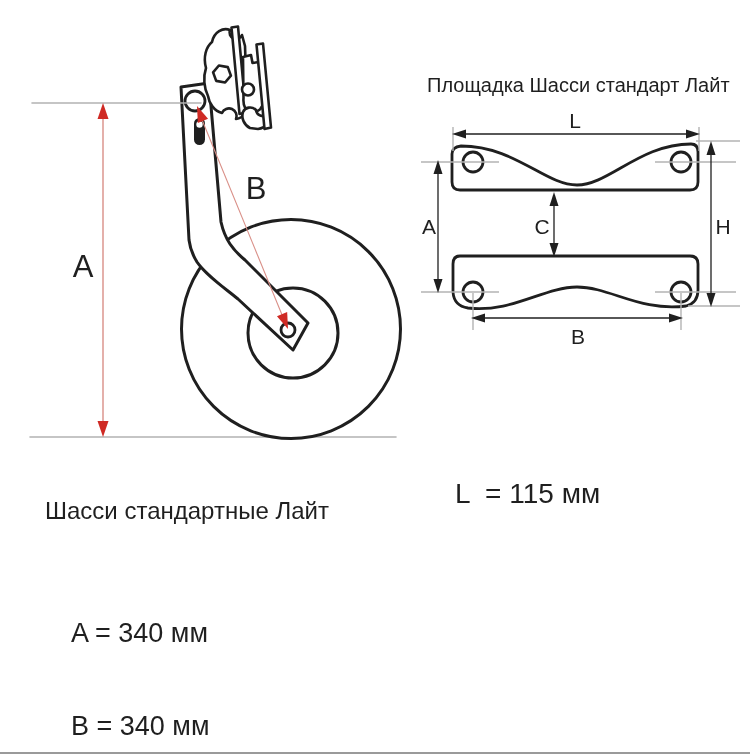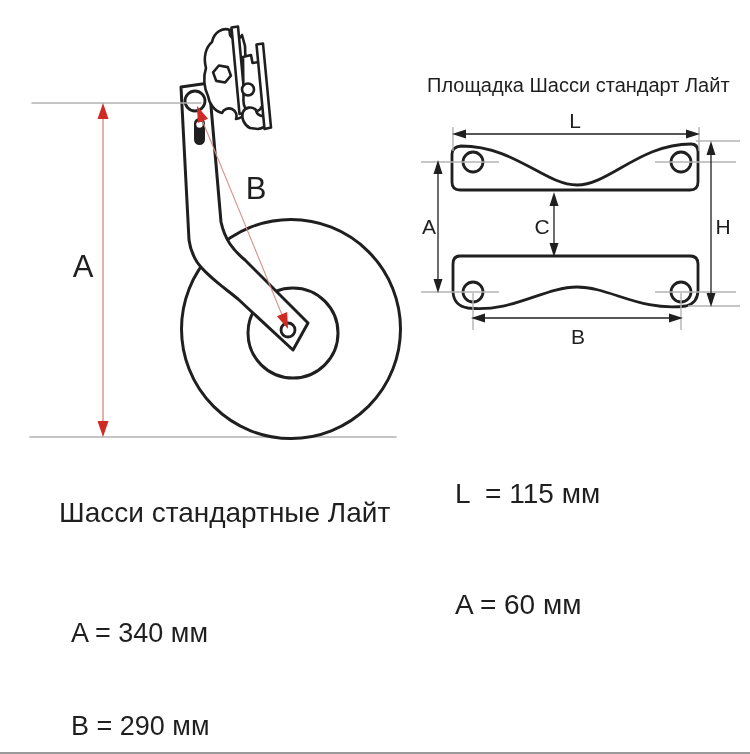--- a/index.html
+++ b/index.html
@@ -4,21 +4,21 @@
 <style>
   html,body{margin:0;padding:0;background:#fff;}
   #page{
     position:relative;width:750px;height:754px;background:#ffffff;
     font-family:"Liberation Sans","DejaVu Sans",sans-serif;color:#1f1f1f;
     overflow:hidden;border-bottom:2px solid #9a9a9a;box-sizing:border-box;
   }
   #art{position:absolute;left:0;top:0;}
   .t{position:absolute;white-space:pre;color:#1f1f1f;}
   .title-right{left:427px;top:74px;font-size:20px;}
-  .title-left{left:59px;top:497px;font-size:28px;}
+  .title-left{left:45px;top:497px;font-size:24px;}
   .specs-left{left:71px;top:556px;font-size:27px;line-height:31px;}
   .specs-right{left:455px;top:401px;font-size:28px;line-height:37px;}
   .specs-left div,.specs-right div{white-space:pre;}
   svg text{font-family:"Liberation Sans","DejaVu Sans",sans-serif;fill:#1f1f1f;}
   .dimletter-big{font-size:31px;}
   .dimletter{font-size:21px;}
 </style>
 </head>
 <body>
 
@@ -158,24 +158,23 @@
       </g>
     </g>
   </svg>
 
   <div class="t title-right">Площадка Шасси стандарт Лайт</div>
 
   <div class="t title-left">Шасси стандартные Лайт</div>
 
   <div class="t specs-left">
     <div>A = 340 мм</div>
-    <div>B = 290 мм</div>
+    <div>B = 340 мм</div>
   </div>
 
   <div class="t specs-right">
     <div>L  = 115 мм</div>
-    <div>A = 60 мм</div>
     
     
     
   </div>
 
 </div>
 
 </body></html>

